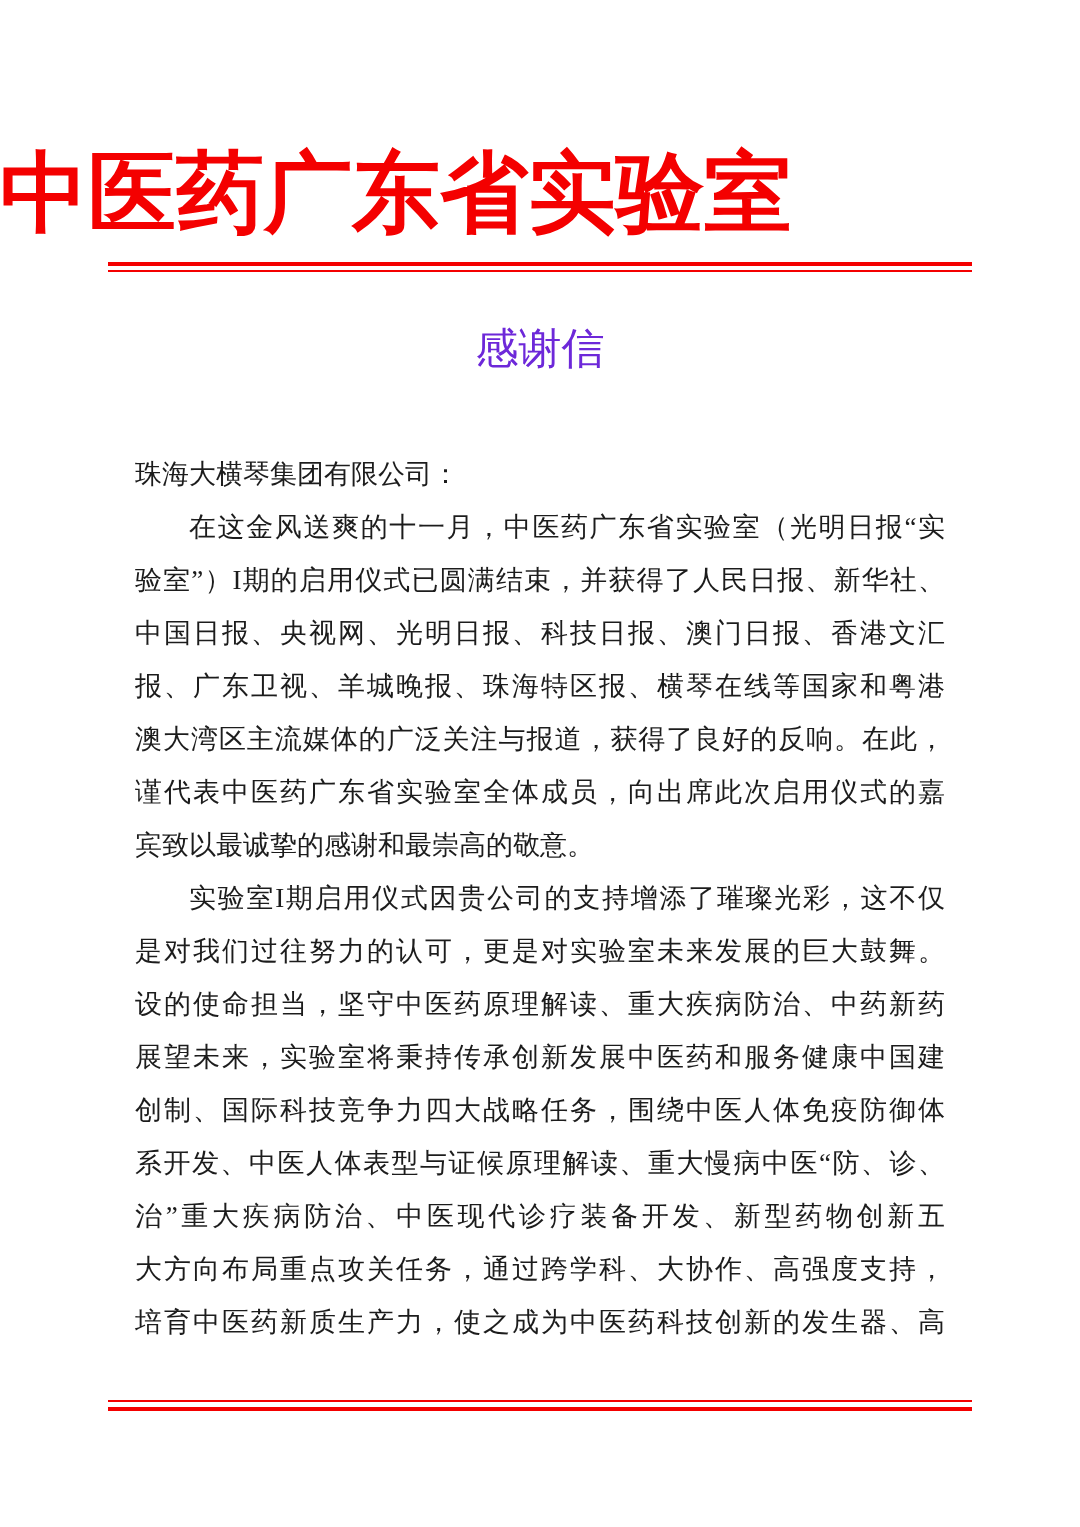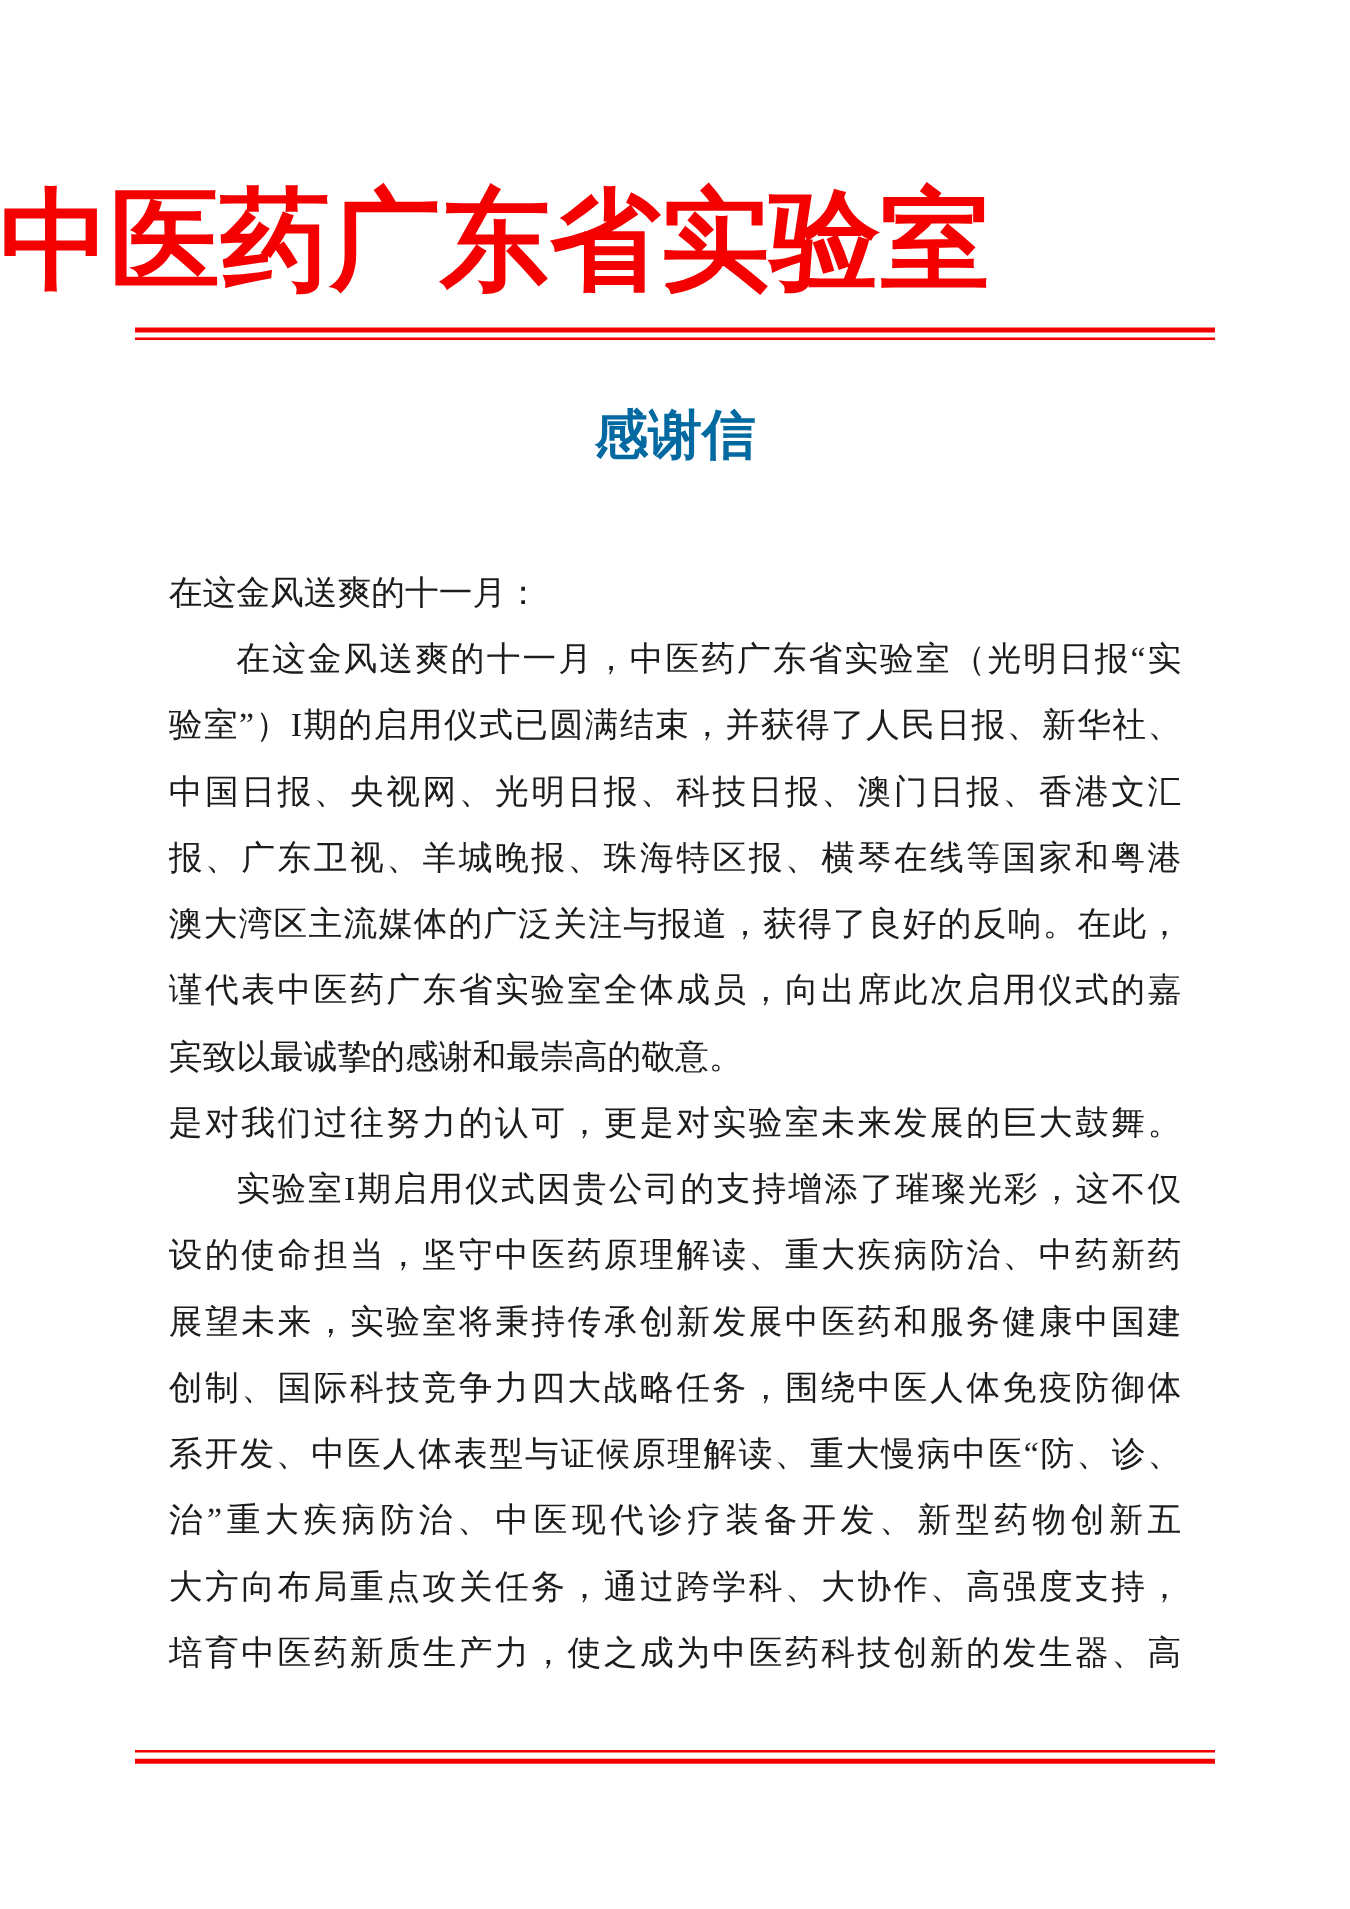--- a/index.html
+++ b/index.html
@@ -31,22 +31,22 @@
   .header-rule { margin-top: 20px; }
   .header-rule .gap { height: 4px; }
   .footer-rule { position: absolute; left: 0; right: 0; top: 1400px; }
   .footer-rule .gap { height: 5px; }
   
   .doc-title {
     margin: 54px 0 0 0;
     text-align: center;
     font-size: 43px;
     line-height: 46px;
-    font-weight: 700;
-    color: #0369a1;
+    font-weight: 400;
+    color: #6d28d9;
   }
   
   .letter-body {
     margin-top: 76px;
     padding: 0 135px;
     font-size: 27px;
     color: #1c1c1c;
   }
   .line {
     line-height: 53px;
@@ -69,30 +69,30 @@
 
   <div class="rule header-rule">
     <div class="bar thick"></div>
     <div class="gap"></div>
     <div class="bar thin"></div>
   </div>
 
   <h1 class="doc-title">感谢信</h1>
 
   <div class="letter-body">
-    <div class="line no-justify">在这金风送爽的十一月：</div>
+    <div class="line no-justify">珠海大横琴集团有限公司：</div>
     <div class="line indent">在这金风送爽的十一月，中医药广东省实验室（光明日报“实</div>
     <div class="line">验室”）I期的启用仪式已圆满结束，并获得了人民日报、新华社、</div>
     <div class="line">中国日报、央视网、光明日报、科技日报、澳门日报、香港文汇</div>
     <div class="line">报、广东卫视、羊城晚报、珠海特区报、横琴在线等国家和粤港</div>
     <div class="line">澳大湾区主流媒体的广泛关注与报道，获得了良好的反响。在此，</div>
     <div class="line">谨代表中医药广东省实验室全体成员，向出席此次启用仪式的嘉</div>
     <div class="line no-justify">宾致以最诚挚的感谢和最崇高的敬意。</div>
+    <div class="line indent">实验室I期启用仪式因贵公司的支持增添了璀璨光彩，这不仅</div>
     <div class="line">是对我们过往努力的认可，更是对实验室未来发展的巨大鼓舞。</div>
-    <div class="line indent">实验室I期启用仪式因贵公司的支持增添了璀璨光彩，这不仅</div>
     <div class="line">设的使命担当，坚守中医药原理解读、重大疾病防治、中药新药</div>
     <div class="line">展望未来，实验室将秉持传承创新发展中医药和服务健康中国建</div>
     <div class="line">创制、国际科技竞争力四大战略任务，围绕中医人体免疫防御体</div>
     <div class="line">系开发、中医人体表型与证候原理解读、重大慢病中医“防、诊、</div>
     <div class="line">治”重大疾病防治、中医现代诊疗装备开发、新型药物创新五</div>
     <div class="line">大方向布局重点攻关任务，通过跨学科、大协作、高强度支持，</div>
     <div class="line">培育中医药新质生产力，使之成为中医药科技创新的发生器、高</div>
   </div>
 
   <div class="rule footer-rule">

